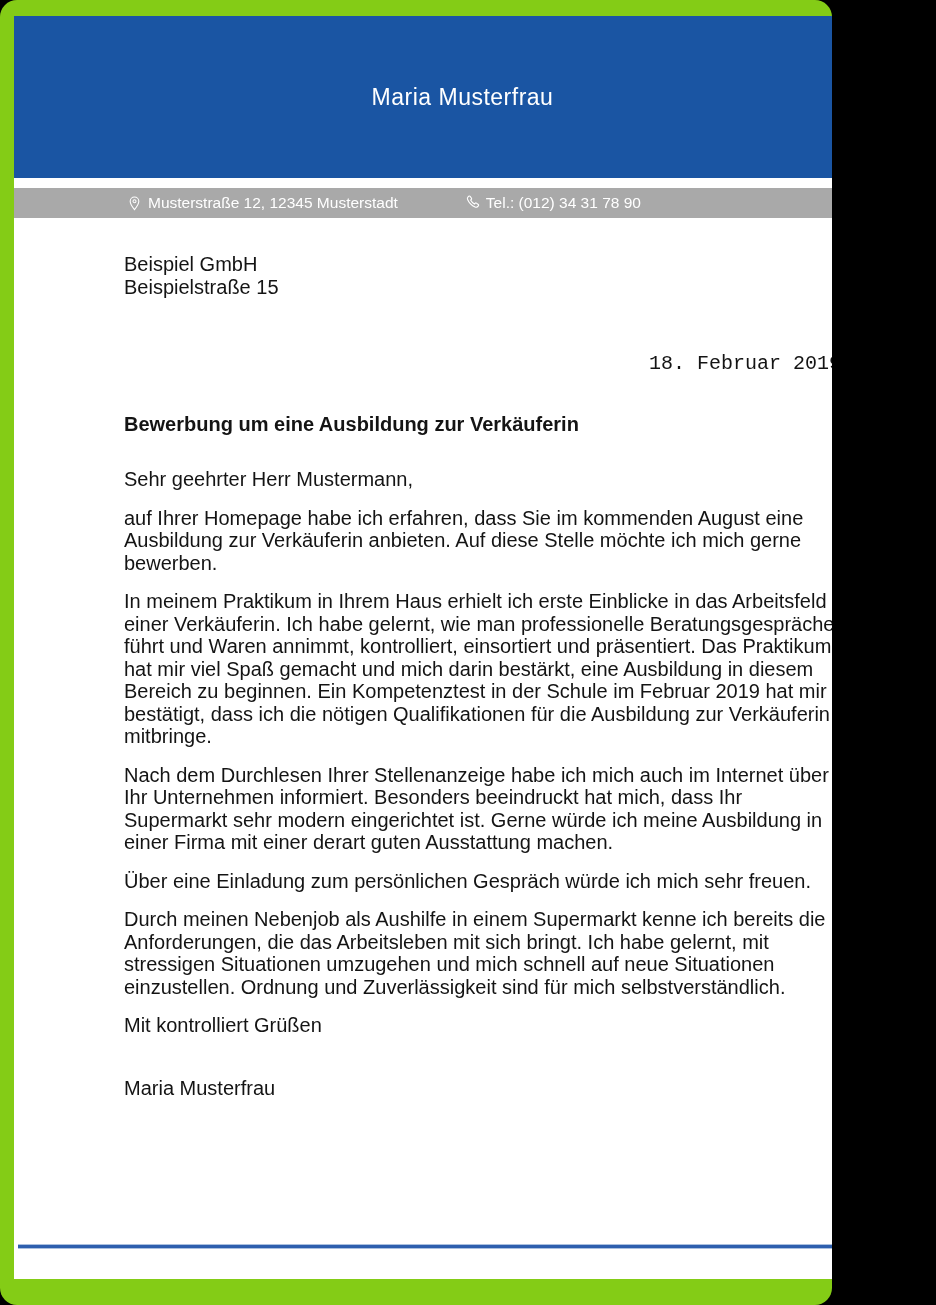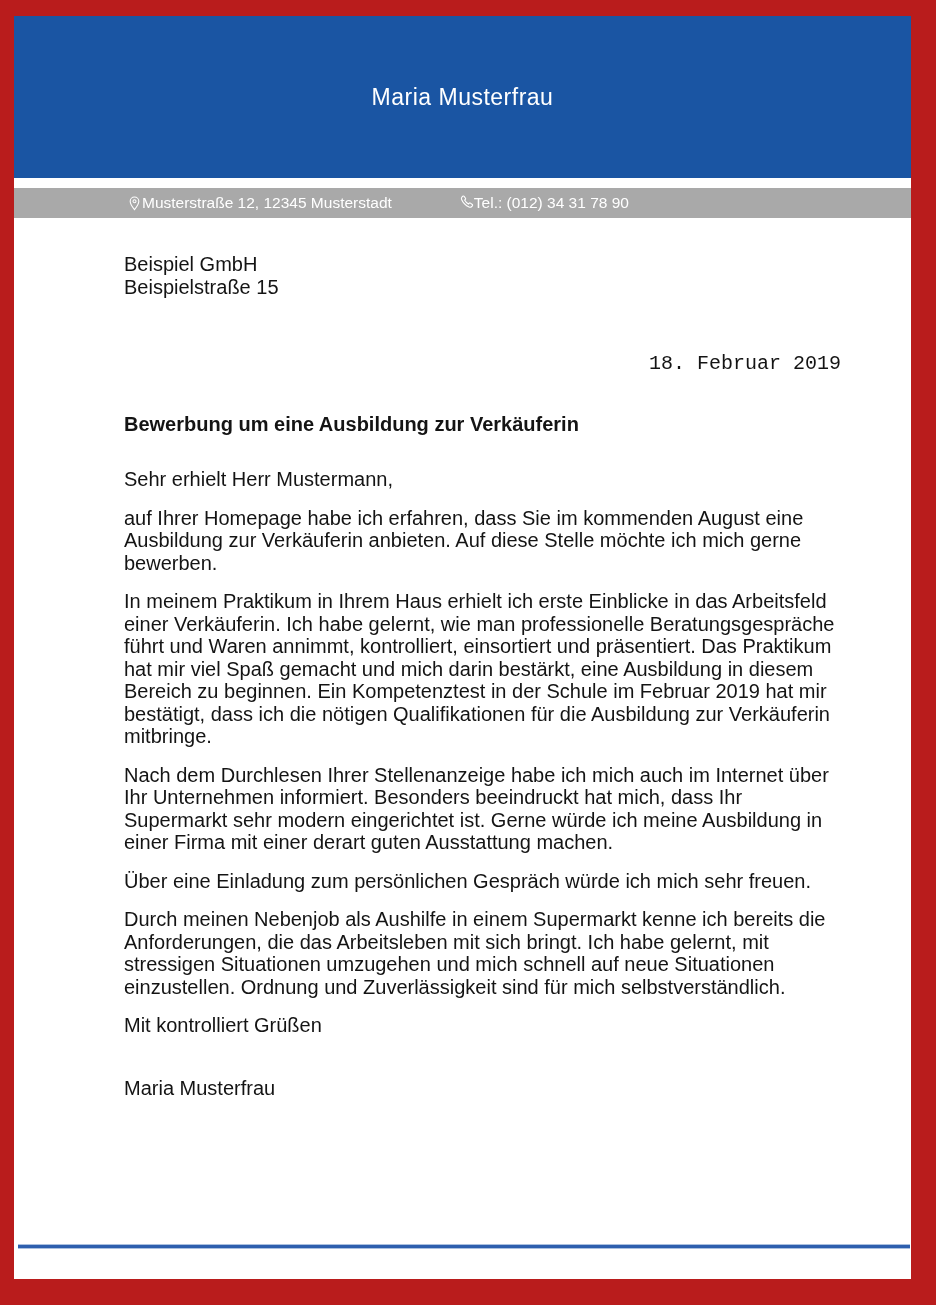--- a/index.html
+++ b/index.html
@@ -3,24 +3,25 @@
 <meta charset="utf-8">
 <style>
   html, body {
     margin: 0;
     padding: 0;
     background: #000;
     font-family: "Liberation Sans", "DejaVu Sans", sans-serif;
   }
   .canvas {
     position: relative;
-    width: 936px;
+    width: 832px;
     height: 1305px;
-    background: #b91c1c;
+    background: #84cc16;
     overflow: hidden;
+    border-radius: 17px;
   }
   .page {
     position: absolute;
     left: 14px;
     top: 16px;
     width: 897px;
     height: 1263px;
     background: #ffffff;
   }
   .header-band {
@@ -48,20 +49,21 @@
     color: #ffffff;
     display: flex;
     align-items: center;
     padding-left: 113px;
     box-sizing: border-box;
     font-size: 15.5px;
   }
   .contact-item {
     display: inline-flex;
     align-items: center;
+    gap: 6px;
     white-space: nowrap;
   }
   .contact-item + .contact-item {
     margin-left: 66px;
   }
   .contact-item svg {
     display: block;
   }
   .content {
     padding: 0 70px 0 110px;
@@ -140,21 +142,21 @@
 
       <div class="recipient">
         <div>Beispiel GmbH</div>
         <div>Beispielstraße 15</div>
       </div>
 
       <div class="date-line">18. Februar 2019</div>
 
       <div class="subject-line">Bewerbung um eine Ausbildung zur Verkäuferin</div>
 
-      <p class="salutation">Sehr erhielt Herr Mustermann,</p>
+      <p class="salutation">Sehr geehrter Herr Mustermann,</p>
 
       <p>auf Ihrer Homepage habe ich erfahren, dass Sie im kommenden August eine Ausbildung zur Verkäuferin anbieten. Auf diese Stelle möchte ich mich gerne bewerben.</p>
       <p>In meinem Praktikum in Ihrem Haus erhielt ich erste Einblicke in das Arbeitsfeld einer Verkäuferin. Ich habe gelernt, wie man professionelle Beratungsgespräche führt und Waren annimmt, kontrolliert, einsortiert und präsentiert. Das Praktikum hat mir viel Spaß gemacht und mich darin bestärkt, eine Ausbildung in diesem Bereich zu beginnen. Ein Kompetenztest in der Schule im Februar 2019 hat mir bestätigt, dass ich die nötigen Qualifikationen für die Ausbildung zur Verkäuferin mitbringe.</p>
       <p>Nach dem Durchlesen Ihrer Stellenanzeige habe ich mich auch im Internet über Ihr Unternehmen informiert. Besonders beeindruckt hat mich, dass Ihr Supermarkt sehr modern eingerichtet ist. Gerne würde ich meine Ausbildung in einer Firma mit einer derart guten Ausstattung machen.</p>
       <p>Über eine Einladung zum persönlichen Gespräch würde ich mich sehr freuen.</p>
       <p>Durch meinen Nebenjob als Aushilfe in einem Supermarkt kenne ich bereits die Anforderungen, die das Arbeitsleben mit sich bringt. Ich habe gelernt, mit stressigen Situationen umzugehen und mich schnell auf neue Situationen einzustellen. Ordnung und Zuverlässigkeit sind für mich selbstverständlich.</p>
 
       <p class="closing">Mit kontrolliert Grüßen</p>
 
       <p class="signature">Maria Musterfrau</p>

